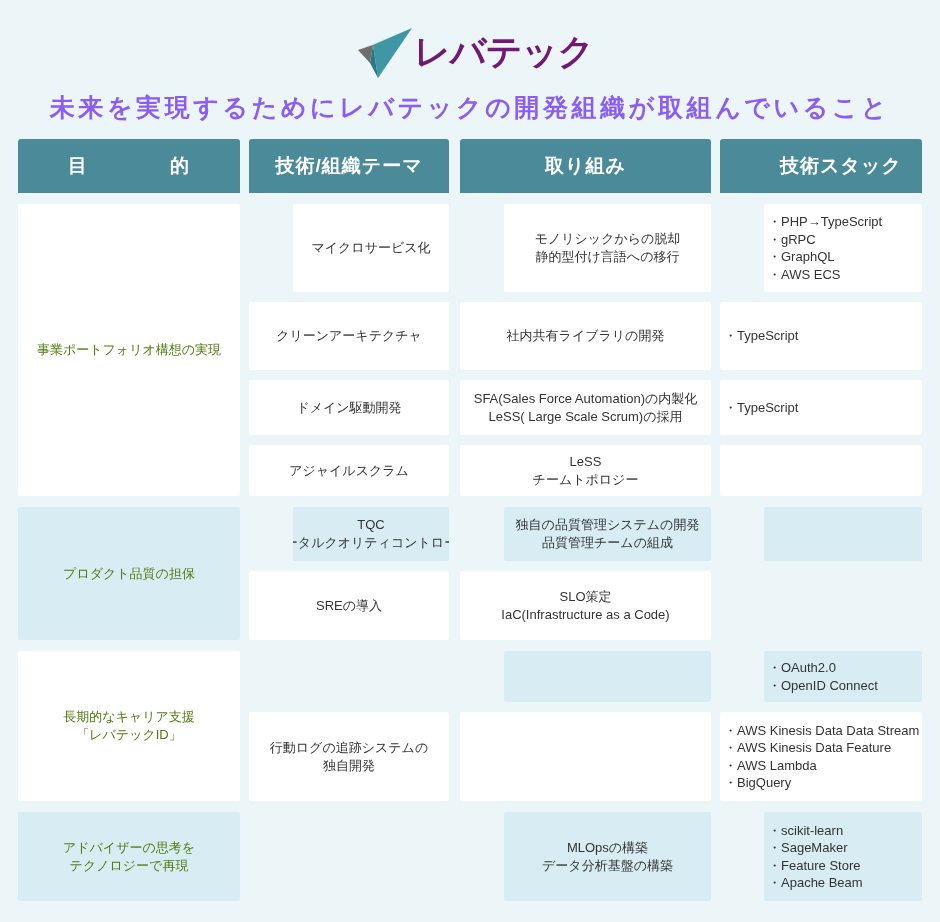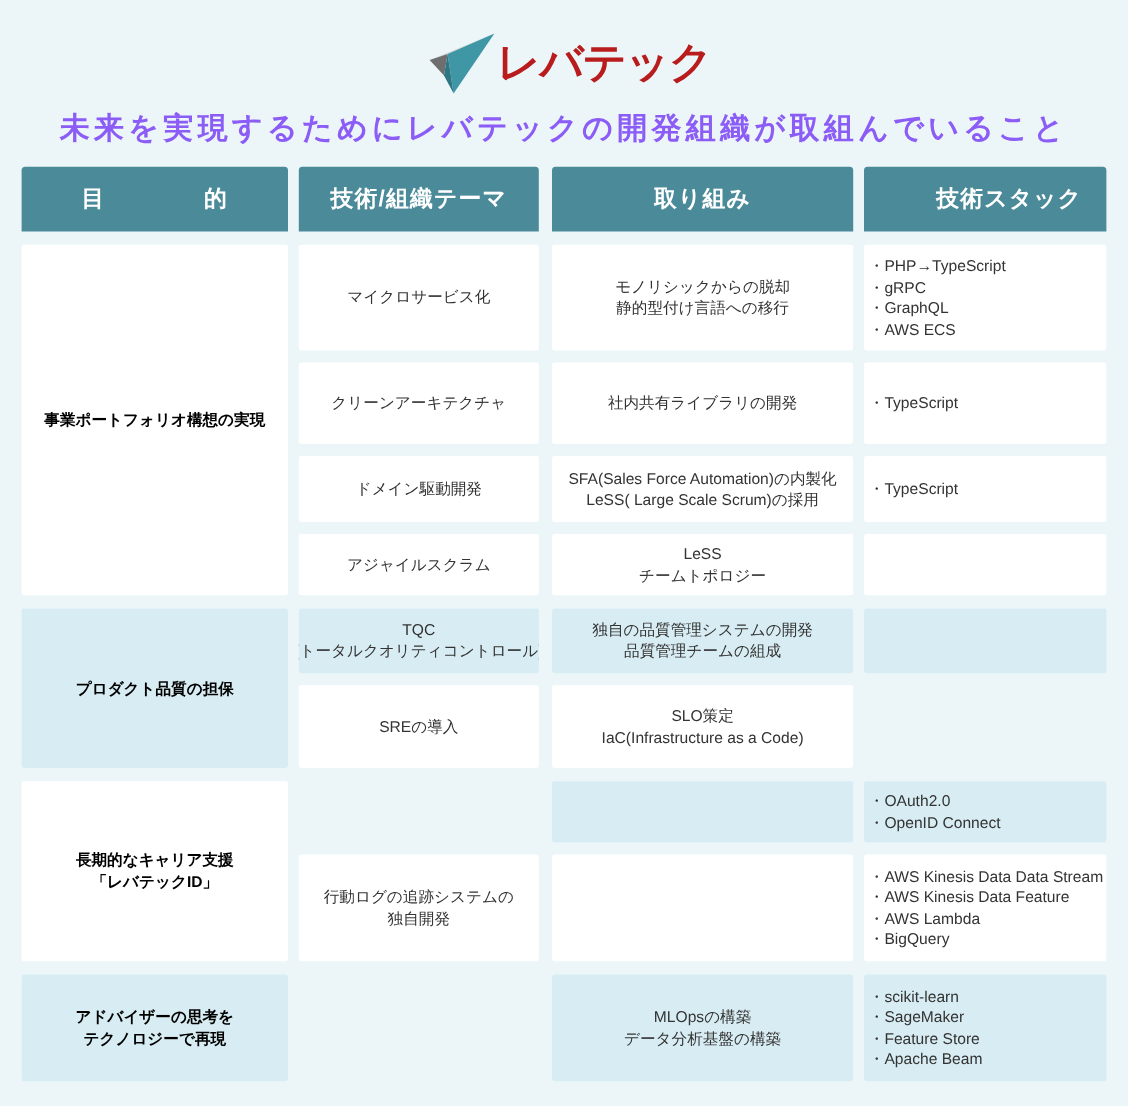--- a/index.html
+++ b/index.html
@@ -9,21 +9,21 @@
     font-family: "Liberation Sans", "DejaVu Sans", sans-serif;
     color: #333333;
     position: relative;
   }
   .logo-mark {
     position: absolute; left: 352px; top: 24px; width: 64px; height: 58px;
   }
   .logo-word {
     position: absolute; left: 414px; top: 31px; height: 42px;
     font-size: 36px; line-height: 42px; font-weight: 700;
-    color: #b91c1c; letter-spacing: -1px; white-space: nowrap;
+    color: #701a75; letter-spacing: -1px; white-space: nowrap;
   }
   .title {
     position: absolute; left: 0; top: 91px; width: 940px; height: 32px;
     text-align: center; font-size: 25px; line-height: 32px; font-weight: 700;
     color: #8b5cf6; letter-spacing: 3.6px; white-space: nowrap;
   }
   .table { position: absolute; left: 18px; top: 139px; width: 904px; }
   .grid {
     display: grid;
     grid-template-columns: 222px 9px 200px 11px 251px 9px 202px;
@@ -46,29 +46,29 @@
   .s1 { grid-template-rows: 54px 69px; }
   .s2 { grid-template-rows: 51px 89px; }
   .s3 { grid-template-rows: 89px; }
   .cell {
     background: #ffffff;
     display: flex; flex-direction: column; justify-content: center; align-items: center;
     text-align: center; font-size: 13px; line-height: 18px; border-radius: 2px;
     white-space: nowrap; overflow: hidden;
   }
   .cell.hl { background: #d8edf3; }
-  .cell.purpose { font-weight: 700; color: #000000; }
+  .cell.purpose { font-weight: 400; color: #4d7c0f; }
   .cell.stack {
     align-items: flex-start; text-align: left; padding-left: 4px;
     line-height: 17.5px; font-size: 13px;
   }
   .span4 { grid-row: 1 / 5; }
   .span2 { grid-row: 1 / 3; }
   .span1 { grid-row: 1 / 2; }
-  .r1 { grid-row: 1; } .r2 { grid-row: 2; } .r3 { grid-row: 3; } .r4 { grid-row: 4; }
+  .r1 { grid-row: 1; margin-left: 44px; } .r2 { grid-row: 2; } .r3 { grid-row: 3; } .r4 { grid-row: 4; }
 </style>
 </head>
 <body>
 
 <svg class="logo-mark" viewBox="352 24 64 58">
   <polygon points="358,50 412,28 373,45" fill="#d9d9d9"></polygon>
   <polygon points="358,50 373,45 370,63" fill="#6e6e6e"></polygon>
   <polygon points="373,45 412,28 378,78" fill="#3f97a5"></polygon>
   <polygon points="373,45 378,78 370,63" fill="#2e7684"></polygon>
 </svg>

